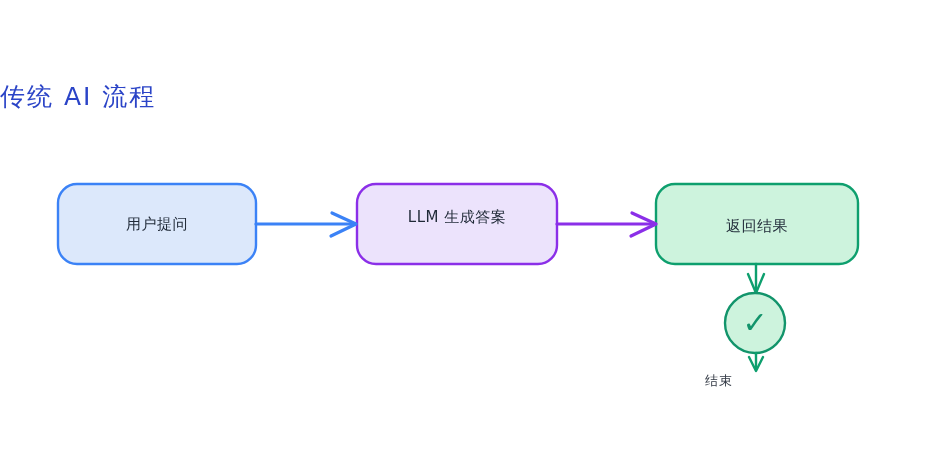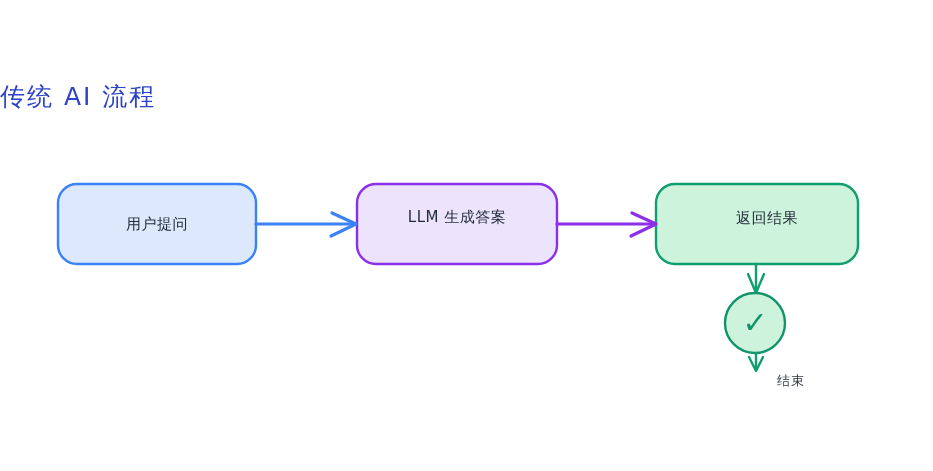--- a/index.html
+++ b/index.html
@@ -46,21 +46,21 @@
     font-size: 25px;
     color: #2b44c7;
     letter-spacing: 2px;
     font-weight: 500;
   }
   #end-label {
     position: absolute;
     left: 705px;
     top: 372px;
     width: 100px;
-    text-align: right;
+    text-align: left;
     font-size: 13px;
     color: #333a45;
     letter-spacing: 1px;
   }
   .check-glyph {
     position: absolute;
     left: 725px;
     top: 293px;
     width: 60px;
     height: 60px;
@@ -108,19 +108,19 @@
       <path d="M 749 357 L 756 371 L 763 357" fill="none" stroke="#0e9f6e" stroke-width="2.4" stroke-linecap="round" stroke-linejoin="round"></path>
     </g>
   </svg>
 
   <div id="diagram-title">传统 AI 流程</div>
 
   <div class="node-label" style="left:58px; top:184px; width:198px; height:80px;">用户提问</div>
 
   <div class="node-label" style="left:357px; top:184px; width:200px; height:67px;">LLM 生成答案</div>
 
-  <div class="node-label" style="left:656px; top:176px; width:202px; height:84px;margin-left:10px;">返回结果</div>
+  <div class="node-label" style="left:656px; top:184px; width:202px; height:84px;">返回结果</div>
 
   <div class="check-glyph">✓</div>
 
   <div id="end-label">结束</div>
 
 </div>
 
 </body></html>

